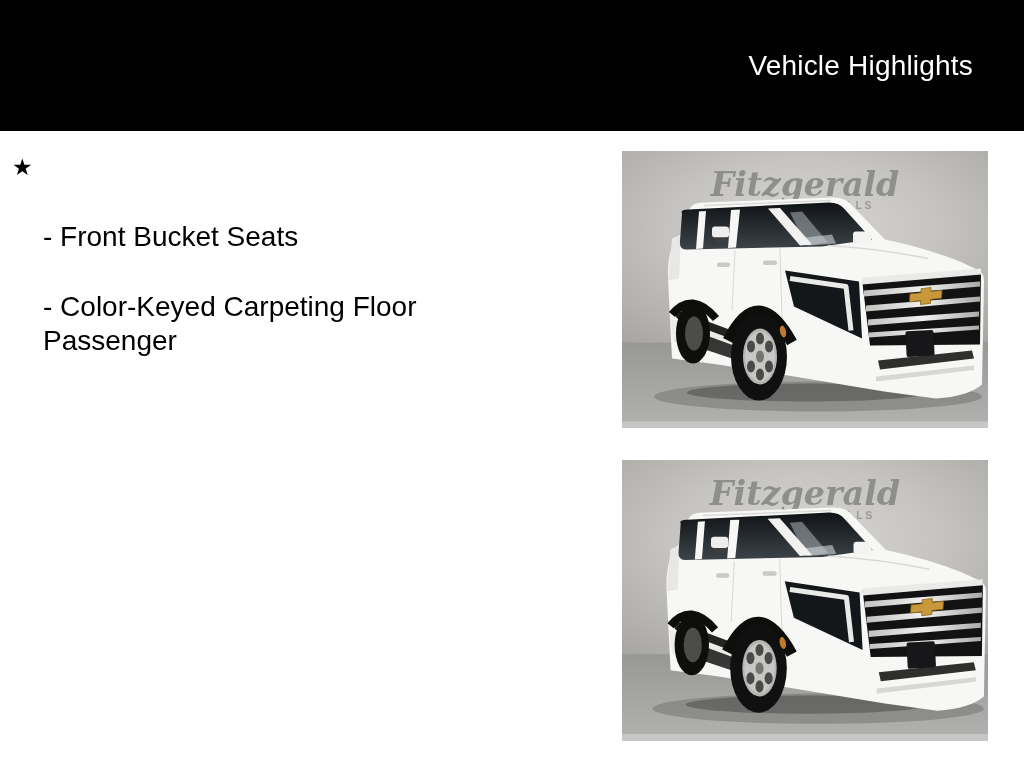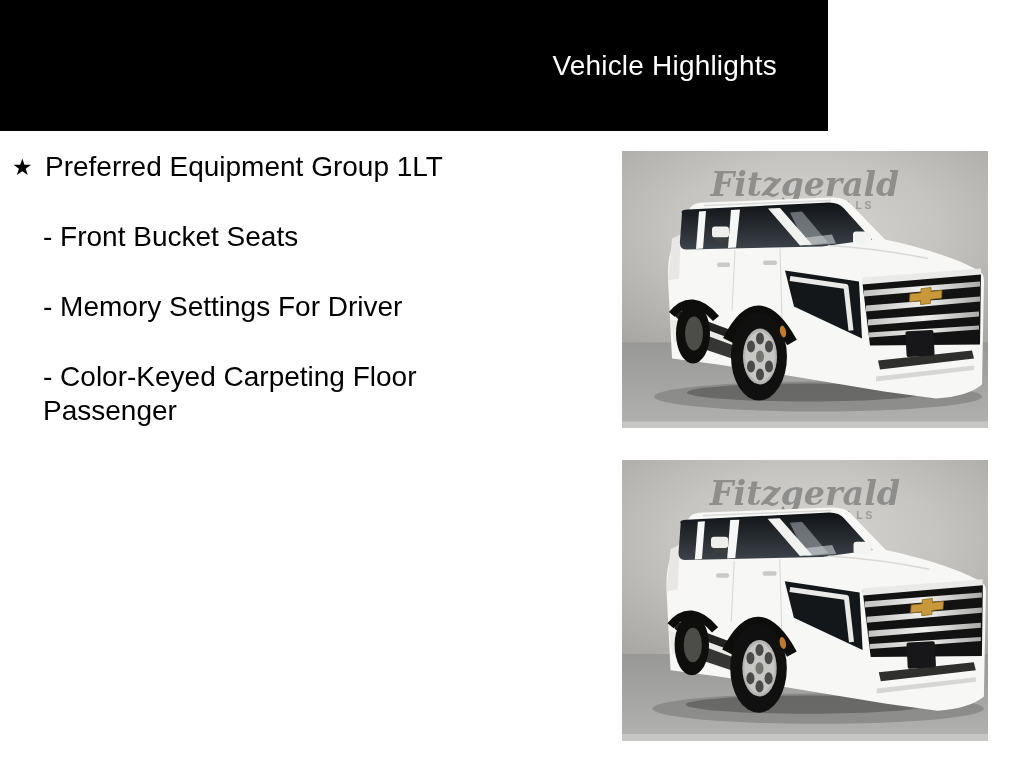--- a/index.html
+++ b/index.html
@@ -6,21 +6,21 @@
   body {
     width: 1024px; height: 768px;
     position: relative;
     background: #ffffff;
     overflow: hidden;
     font-family: "Liberation Sans", sans-serif;
     color: #000000;
   }
   .header-bar {
     position: absolute; left: 0; top: 0;
-    width: 828px; height: 131px;
+    width: 1024px; height: 131px;
     background: #000000;
     display: flex; align-items: center; justify-content: flex-end;
     padding-right: 51px; box-sizing: border-box;
   }
   .page-title {
     color: #ffffff;
     font-size: 28px;
     line-height: 1;
     letter-spacing: 0.2px;
   }
@@ -160,24 +160,22 @@
   </defs>
 </svg>
 
 <header class="header-bar">
   <div class="page-title">Vehicle Highlights</div>
 </header>
 
 <section class="highlights">
   <div class="group-row">
     <span class="star-bullet">★</span>
-    <span>Preferred Equipment Group 1LT</span>
   </div>
   <div class="hl-item">- Front Bucket Seats</div>
-  <div class="hl-item">- Memory Settings For Driver</div>
   <div class="hl-item">- Color-Keyed Carpeting Floor
 Passenger</div>
 </section>
 
 <div class="photo photo-1">
   <svg viewBox="0 0 366 278" preserveAspectRatio="xMidYMid slice">
       <use href="#car-scene"></use>
     </svg>
 </div>
 <div class="photo photo-2">

